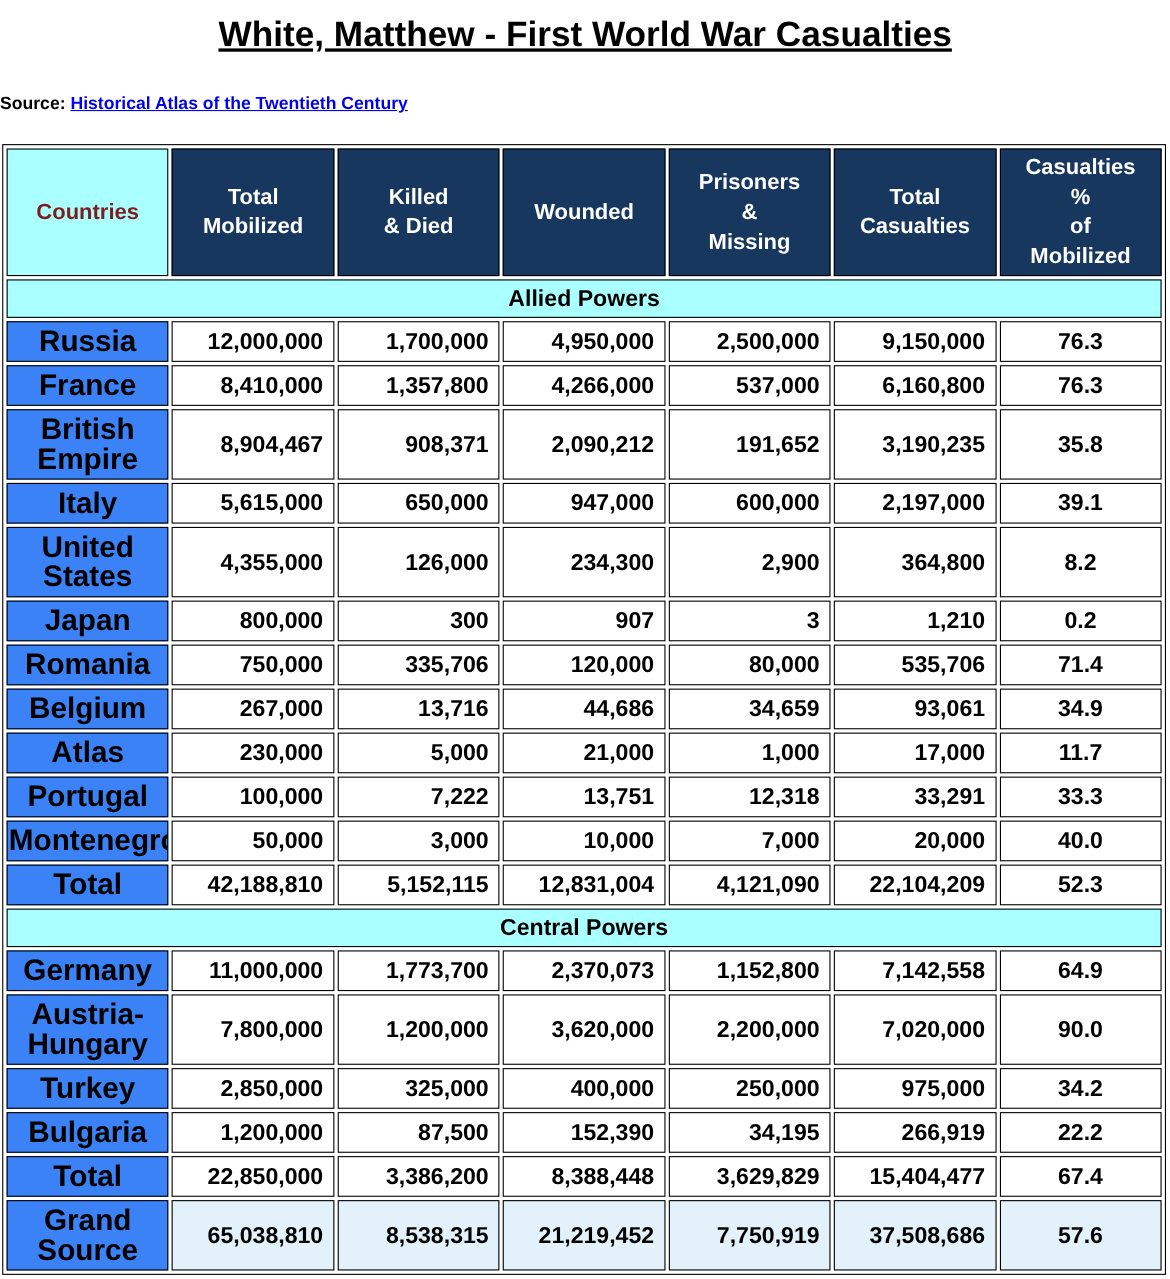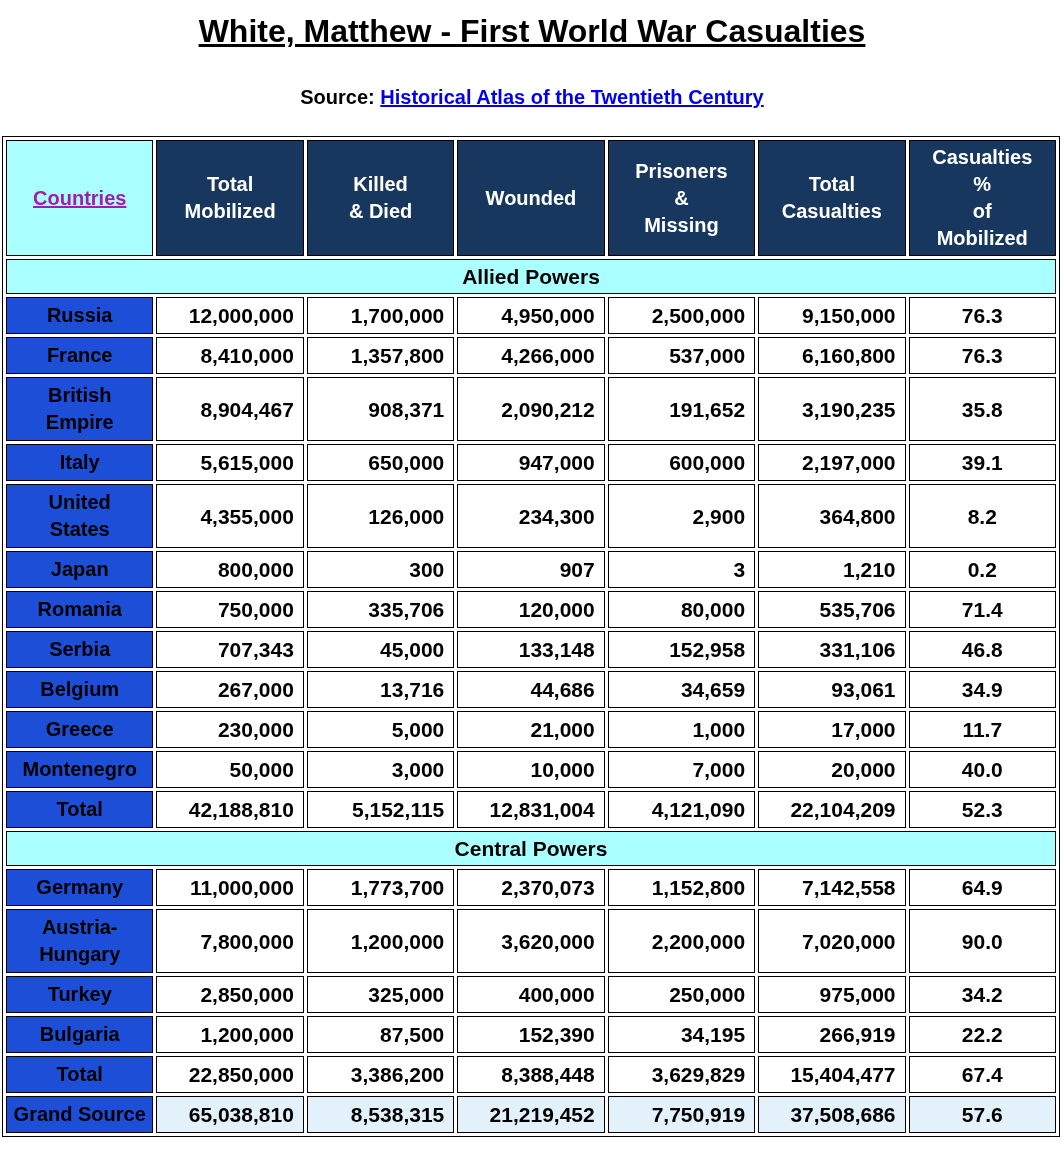--- a/index.html
+++ b/index.html
@@ -14,22 +14,21 @@
   .page-title {
     margin: 13px 0 0 0;
     text-align: center;
     font-size: 32px;
     font-weight: bold;
   }
   .page-title .underlined { text-decoration: underline; }
 
   .source-line {
     margin-top: 36px;
-    text-align: center;
-    font-size: 20px;
+    font-size: 16px;
     font-weight: bold;
   }
   .source-line a {
     color: #0000EE;
     text-decoration: underline;
     cursor: pointer;
   }
 
   table.casualties {
     margin: 27px 2px 10px 2px;
@@ -52,34 +51,33 @@
     color: #ffffff;
     font-size: 20px;
     line-height: 27px;
     white-space: pre-line;
     height: 116px;
     padding: 2px 1px;
     text-align: center;
   }
   th.col-head.countries {
     background: #AAFFFF;
-    color: #a21caf;
-    text-decoration: underline;
+    color: #7f1d1d;
   }
   td.section-label {
     background: #AAFFFF;
     text-align: center;
     font-size: 21px;
     padding: 3px 16px;
     line-height: 27px;
   }
   td.country {
-    background: #1d4ed8;
-    text-align: center;
-    font-size: 20px;
+    background: #3b82f6;
+    text-align: center;
+    font-size: 27px;
     white-space: pre-line;
     line-height: 27px;
     padding: 4px 1px;
   }
   td.num {
     background: #ffffff;
     text-align: right;
     font-size: 21px;
     line-height: 27px;
     padding: 4px 9px 4px 2px;
@@ -191,45 +189,45 @@
       <tr>
         <td class="country">Romania</td>
         <td class="num">750,000</td>
         <td class="num">335,706</td>
         <td class="num">120,000</td>
         <td class="num">80,000</td>
         <td class="num">535,706</td>
         <td class="pct">71.4</td>
       </tr>
       <tr>
-        <td class="country">Serbia</td>
-        <td class="num">707,343</td>
-        <td class="num">45,000</td>
-        <td class="num">133,148</td>
-        <td class="num">152,958</td>
-        <td class="num">331,106</td>
-        <td class="pct">46.8</td>
-      </tr>
-      <tr>
         <td class="country">Belgium</td>
         <td class="num">267,000</td>
         <td class="num">13,716</td>
         <td class="num">44,686</td>
         <td class="num">34,659</td>
         <td class="num">93,061</td>
         <td class="pct">34.9</td>
       </tr>
       <tr>
-        <td class="country">Greece</td>
+        <td class="country">Atlas</td>
         <td class="num">230,000</td>
         <td class="num">5,000</td>
         <td class="num">21,000</td>
         <td class="num">1,000</td>
         <td class="num">17,000</td>
         <td class="pct">11.7</td>
+      </tr>
+      <tr>
+        <td class="country">Portugal</td>
+        <td class="num">100,000</td>
+        <td class="num">7,222</td>
+        <td class="num">13,751</td>
+        <td class="num">12,318</td>
+        <td class="num">33,291</td>
+        <td class="pct">33.3</td>
       </tr>
       <tr>
         <td class="country">Montenegro</td>
         <td class="num">50,000</td>
         <td class="num">3,000</td>
         <td class="num">10,000</td>
         <td class="num">7,000</td>
         <td class="num">20,000</td>
         <td class="pct">40.0</td>
       </tr>

